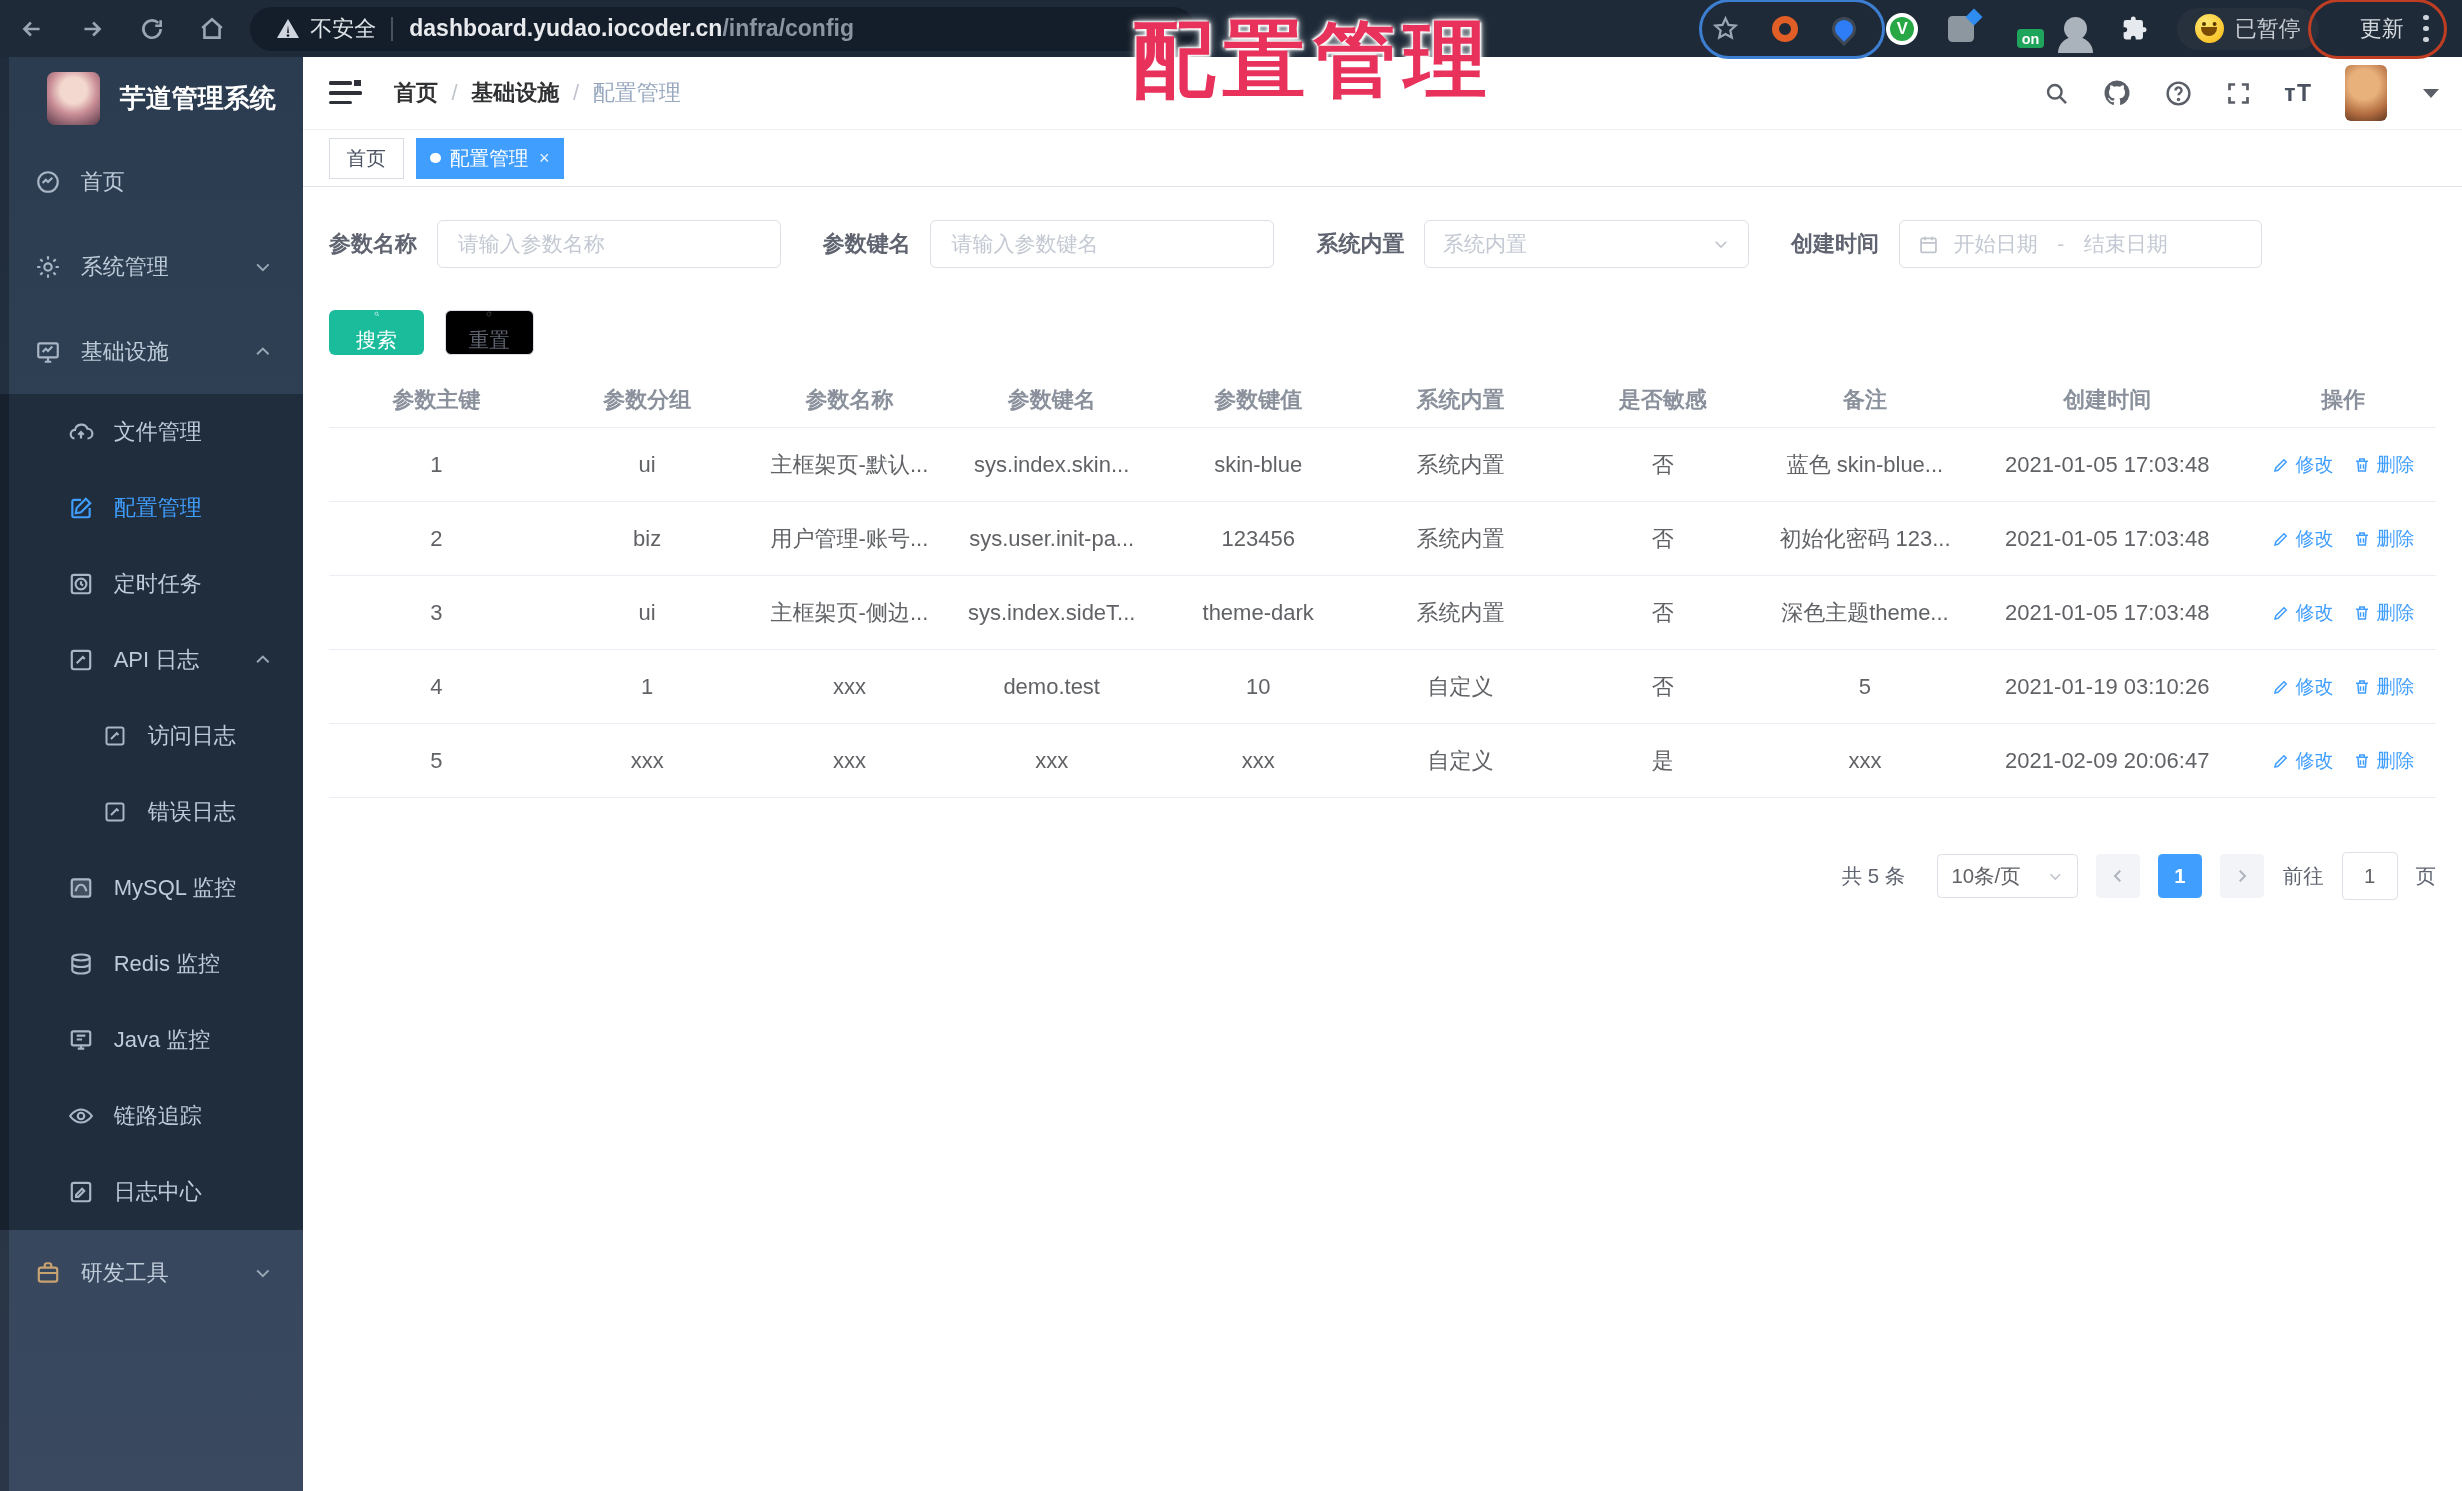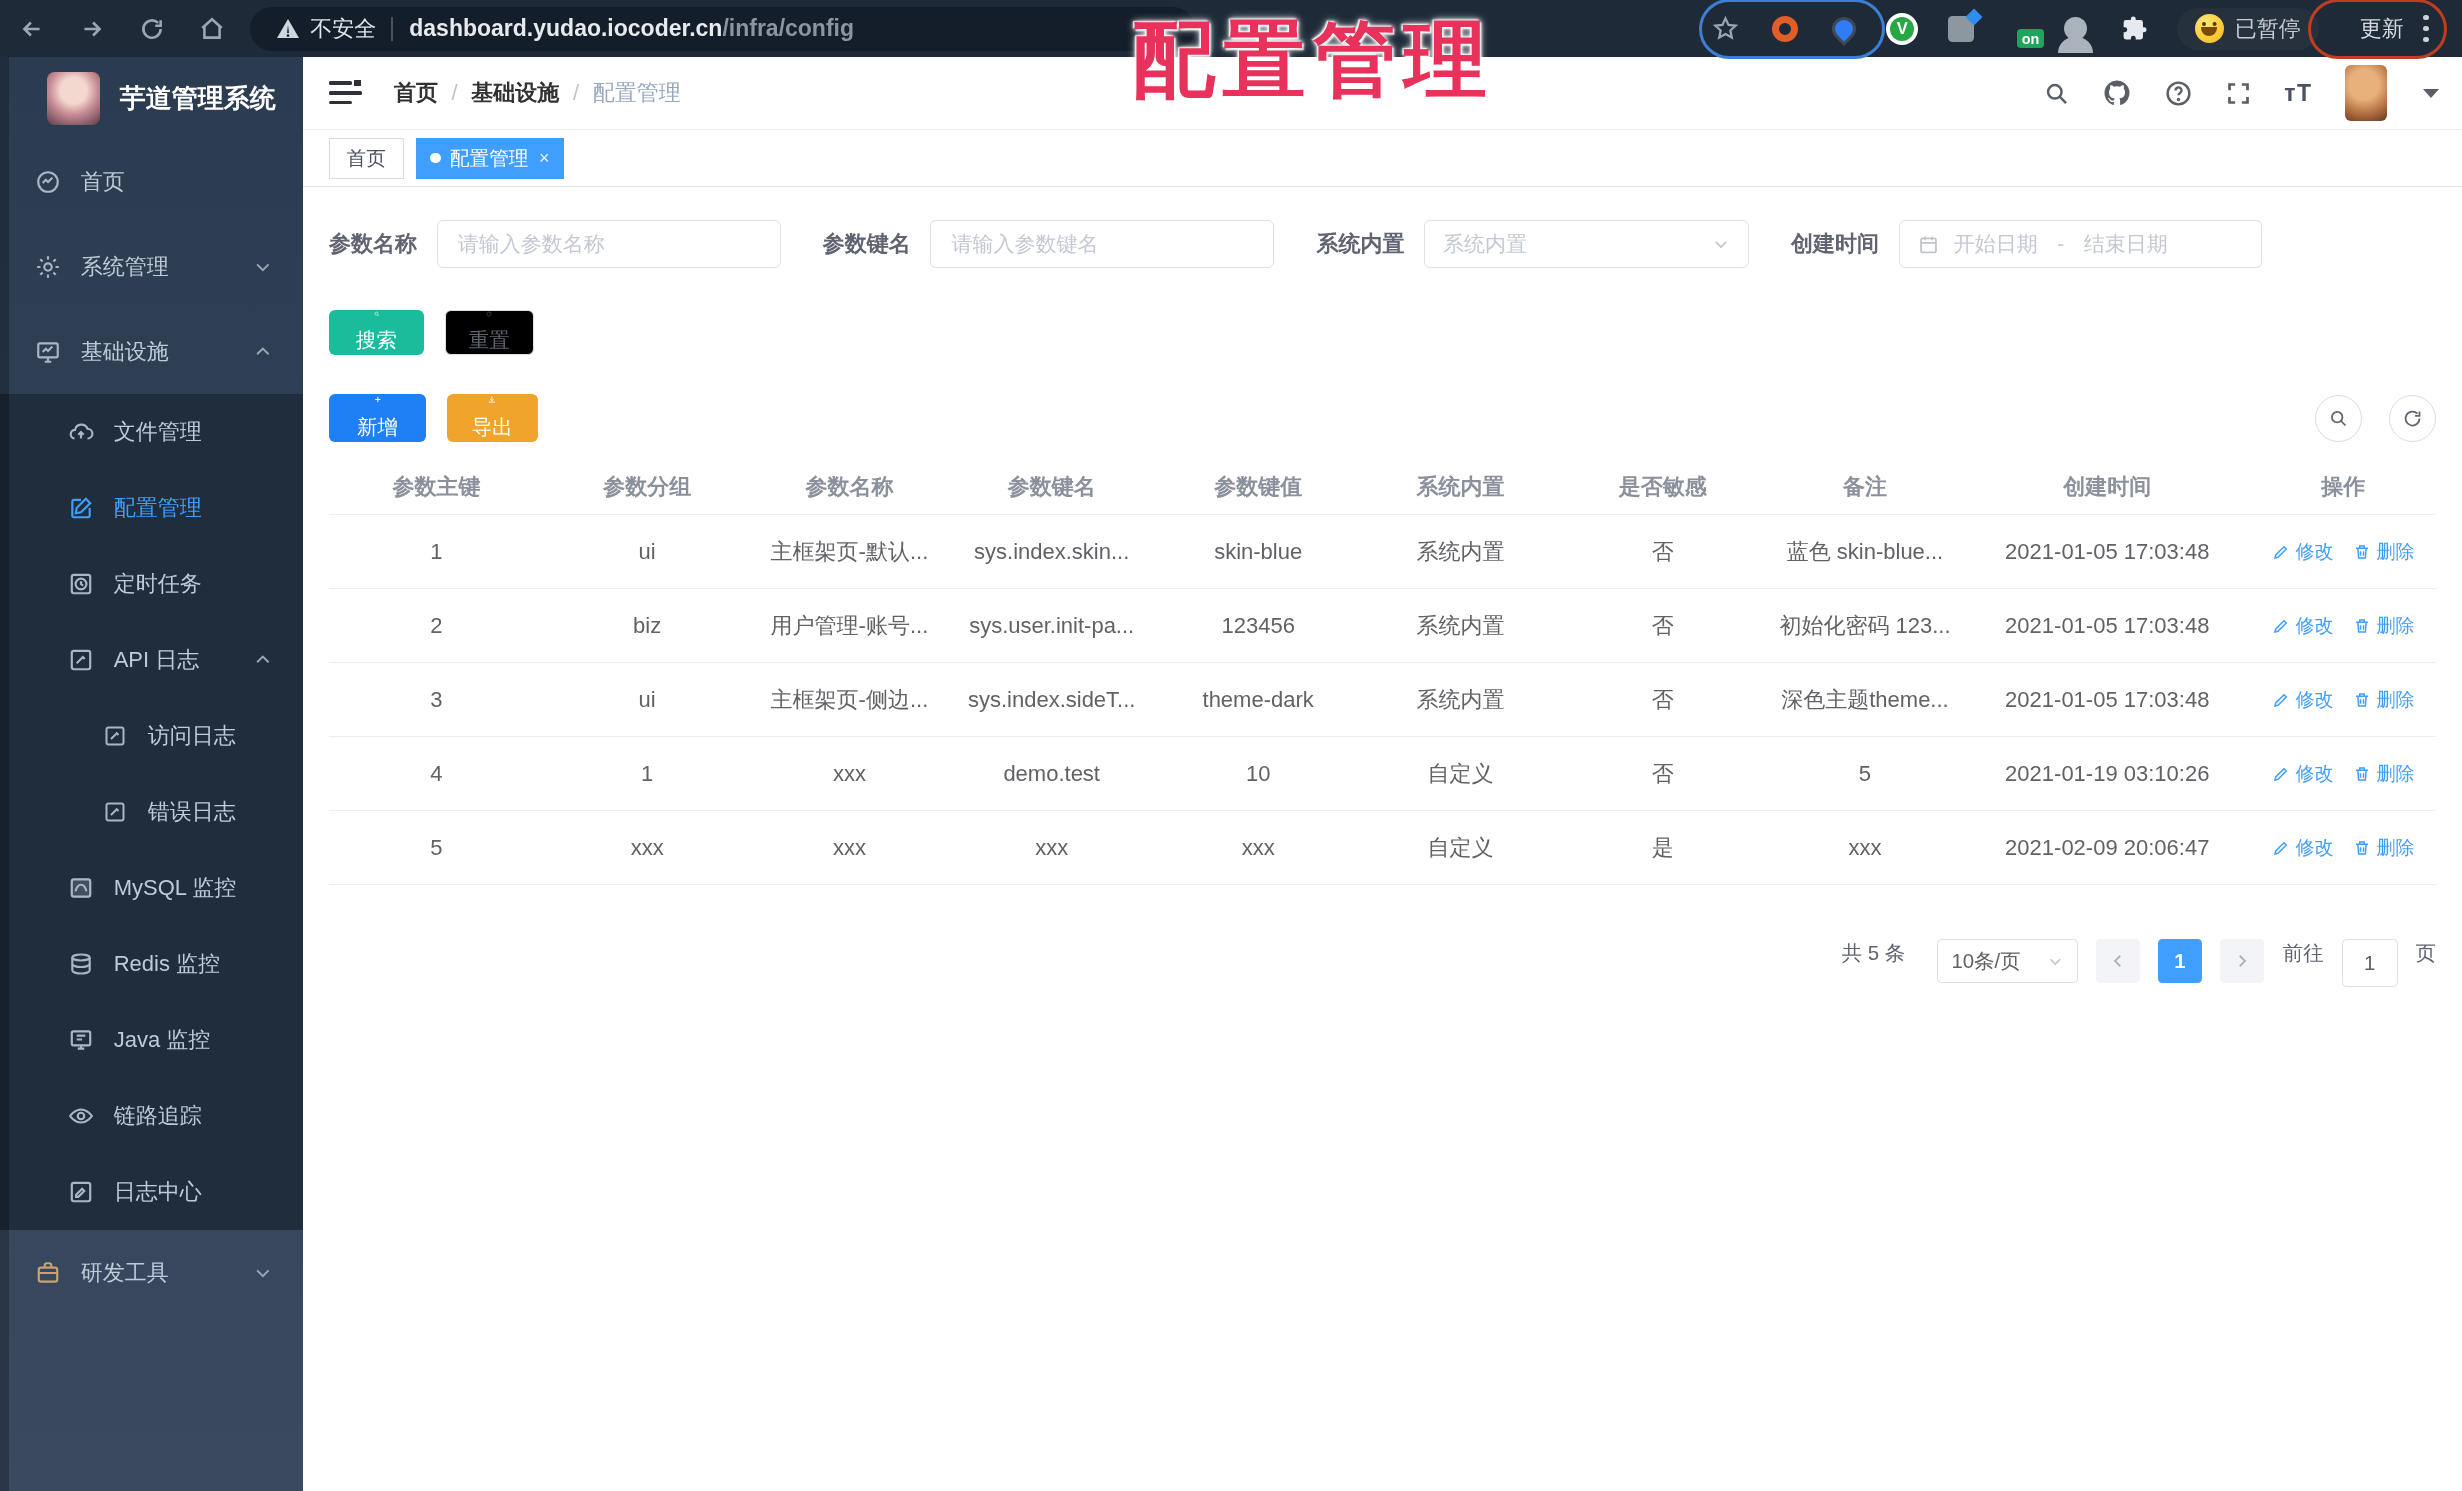--- a/index.html
+++ b/index.html
@@ -115,21 +115,21 @@
 
   .table{margin-top:18px;}
   .thead,.trow{display:grid;grid-template-columns:10.2% 9.8% 9.4% 9.8% 9.8% 9.4% 9.8% 9.4% 13.6% 8.8%;align-items:center;}
   .thead{height:54px;border-bottom:0.8px solid #ebeef5;}
   .th{font-size:22px;font-weight:bold;color:#8a919c;text-align:center;}
   .trow{height:73px;border-bottom:0.8px solid #ebeef5;}
   .tcell{font-size:22px;color:#606266;text-align:center;overflow:hidden;white-space:nowrap;text-overflow:ellipsis;padding:0 4.5px;}
   .ops{display:flex;align-items:center;justify-content:center;gap:19.7px;}
   .op-link{display:inline-flex;align-items:center;gap:5.3px;color:#409eff;font-size:19px;cursor:pointer;}
 
-  .pager{margin-top:54px;display:flex;align-items:flex-start;justify-content:flex-end;gap:18px;font-size:20.4px;color:#5f6470;}
+  .pager{margin-top:54px;display:flex;align-items:center;justify-content:flex-end;gap:18px;font-size:20.4px;color:#5f6470;}
   .psize{width:141px;height:44px;border:0.8px solid #dcdfe6;border-radius:4.5px;display:flex;align-items:center;justify-content:space-between;padding:0 13.6px;box-sizing:border-box;color:#606266;margin-left:13.6px;}
   .pbtn{min-width:44px;height:44px;border-radius:4.5px;background:#f3f4f7;display:flex;align-items:center;justify-content:center;color:#aeb3bd;cursor:pointer;}
   .pbtn.cur{background:#409eff;color:#fff;font-weight:bold;}
   .goto-input{width:50px;height:44px;border:0.8px solid #dcdfe6;border-radius:4.5px;text-align:center;font-size:20.4px;color:#606266;outline:none;font-family:inherit;}
   .goto-label{margin-left:1px;}
 
   
   .overlay-title{position:absolute;left:1132px;top:4.5px;font-size:83px;font-weight:800;color:#e8315b;letter-spacing:7.6px;z-index:9;
     text-shadow:0 0 4.5px #fff,0 0 9px #fff,1.5px 1.5px 1.5px rgba(255,255,255,.9),-1.5px -1.5px 1.5px rgba(255,255,255,.9);}
 
@@ -496,48 +496,20 @@
           </span>
           <span class="btn btn-reset">
             <svg width="19.7" height="19.7" viewBox="0 0 24 24" fill="none" stroke="currentColor" stroke-width="2.2">
                 <path d="M20 12a8 8 0 1 1-2.3-5.6"></path>
                 <path d="M20 4v5h-5"></path>
               </svg>
             <span>重置</span>
           </span>
         </div>
 
-        <div class="btn-row2">
-          <span class="btn btn-add">
-            <svg width="19.7" height="19.7" viewBox="0 0 24 24" fill="none" stroke="#fff" stroke-width="2.6">
-                <path d="M12 5v14M5 12h14"></path>
-              </svg>
-            <span>新增</span>
-          </span>
-          <span class="btn btn-export">
-            <svg width="19.7" height="19.7" viewBox="0 0 24 24" fill="none" stroke="#fff" stroke-width="2.4">
-                <path d="M12 4v11M7.5 11L12 15.5 16.5 11M4 19h16"></path>
-              </svg>
-            <span>导出</span>
-          </span>
-          <span class="circle-btns">
-            <span class="cbtn">
-                <svg width="21" height="21" viewBox="0 0 24 24" fill="none" stroke="currentColor" stroke-width="2">
-                  <circle cx="10.5" cy="10.5" r="6"></circle>
-                  <path d="M15 15l5 5"></path>
-                </svg>
-              </span>
-            <span class="cbtn">
-                <svg width="21" height="21" viewBox="0 0 24 24" fill="none" stroke="currentColor" stroke-width="2">
-                  <path d="M20 12a8 8 0 1 1-2.3-5.6"></path>
-                  <path d="M20 4v5h-5"></path>
-                </svg>
-              </span>
-          </span>
-        </div>
 
         <div class="table">
           <div class="thead">
             <span class="th">参数主键</span>
             <span class="th">参数分组</span>
             <span class="th">参数名称</span>
             <span class="th">参数键名</span>
             <span class="th">参数键值</span>
             <span class="th">系统内置</span>
             <span class="th">是否敏感</span>

